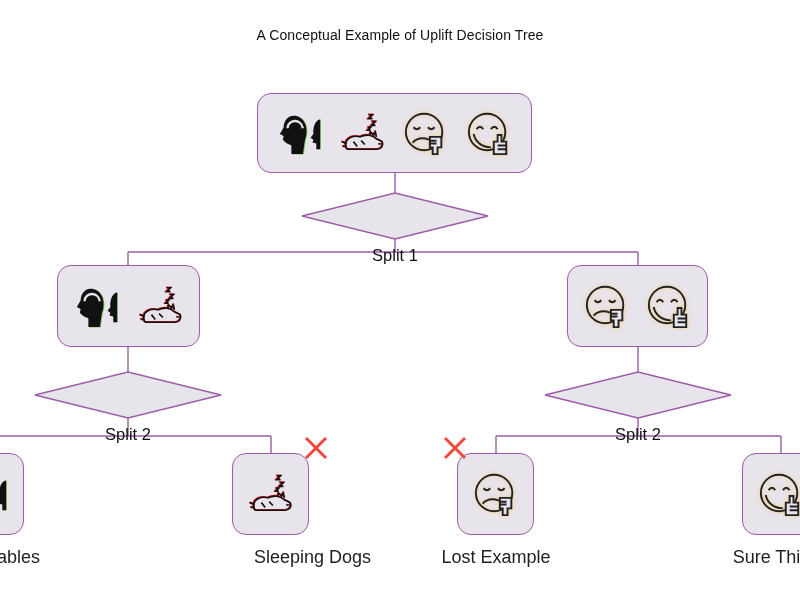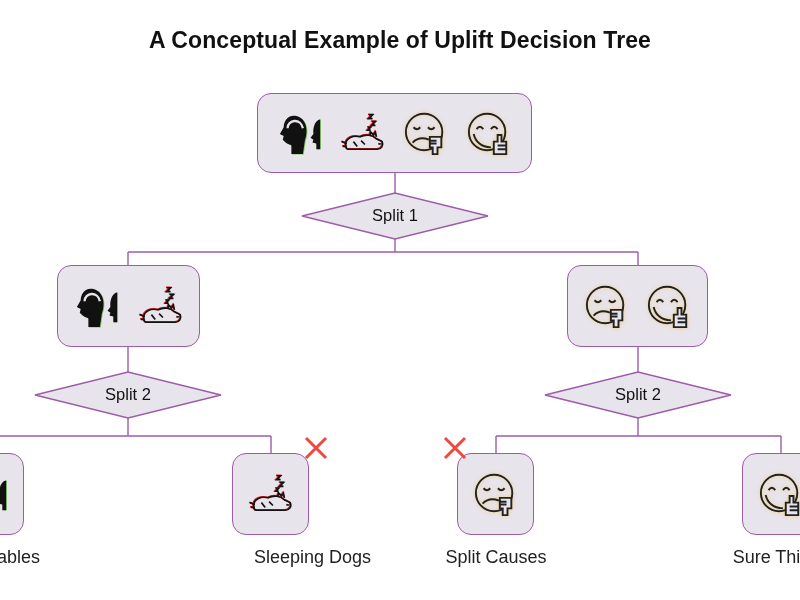--- a/index.html
+++ b/index.html
@@ -1,27 +1,27 @@
 <!DOCTYPE html>
 <html><head>
 <meta charset="utf-8">
 <style>
   html, body { margin:0; padding:0; background:#ffffff; }
   body { width:800px; height:600px; position:relative; overflow:hidden;
          font-family:"Liberation Sans", sans-serif; color:#111; }
   #title { position:absolute; left:0; width:800px; top:27px; text-align:center;
-           font-weight:bold; font-size:23px; letter-spacing:0.1px; }
+           font-weight:normal; font-size:14px; letter-spacing:0.1px; }
   #links { position:absolute; left:0; top:0; }
   .node { position:absolute; box-sizing:border-box; background:#e8e4ec;
           border:1.6px solid #9c5ca8; border-radius:14px;
           display:flex; align-items:center; justify-content:center; }
   .icon { display:inline-block; width:46px; height:46px; }
   .icon svg { width:100%; height:100%; display:block; overflow:visible; }
   .glow svg { filter: drop-shadow(0 0 2px #f1cf7a); }
-  .dtext { position:absolute; font-size:16.5px; text-align:center; width:180px; }
+  .dtext { position:absolute; font-size:16.5px; text-align:center; width:180px;margin-top:40px; }
   .leaf-label { position:absolute; font-size:18px; text-align:center; width:200px; top:547px; color:#222; }
   .xmark { position:absolute; width:24px; height:24px; }
 </style>
 </head>
 <body>
 
 <div id="title">A Conceptual Example of Uplift Decision Tree</div>
 
 <svg id="links" width="800" height="600">
   <g stroke="#9c5ca8" stroke-width="1.4" fill="none">
@@ -217,21 +217,21 @@
           <path d="M8 25 Q11 38 26 39"></path>
           <path d="M29 46 H42 V33 H37 V26 H33 V33 H29 Z" fill="#e8e4ec"></path>
           <path d="M33 37 H42 M33 41 H42"></path>
         </g>
       </svg>
     </span>
 </div>
 
 <div class="leaf-label" style="left:-115px;">Persuadables</div>
 <div class="leaf-label" style="left:171px;text-align:right;">Sleeping Dogs</div>
-<div class="leaf-label" style="left:396px;">Split Causes</div>
+<div class="leaf-label" style="left:396px;">Lost Example</div>
 <div class="leaf-label" style="left:681px;">Sure Things</div>
 
 <svg class="xmark" style="left:304px; top:436px;" viewBox="0 0 24 24">
   <path d="M2 2 L22 22 M22 2 L2 22" stroke="#f0473f" stroke-width="3" stroke-linecap="butt"></path>
 </svg>
 <svg class="xmark" style="left:443px; top:436px;" viewBox="0 0 24 24">
   <path d="M2 2 L22 22 M22 2 L2 22" stroke="#f0473f" stroke-width="3" stroke-linecap="butt"></path>
 </svg>
 
 </body></html>

